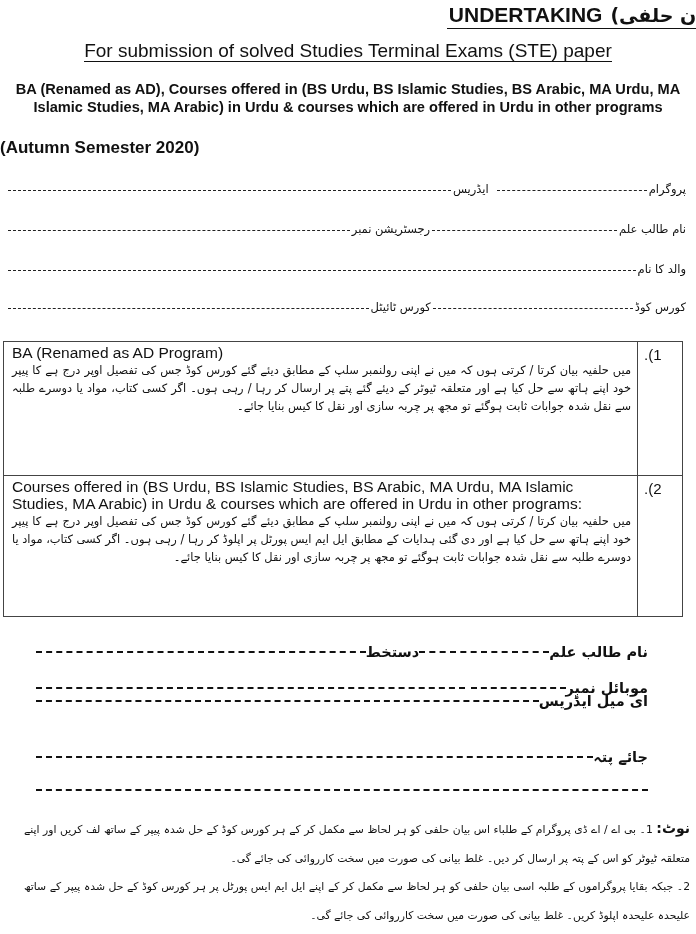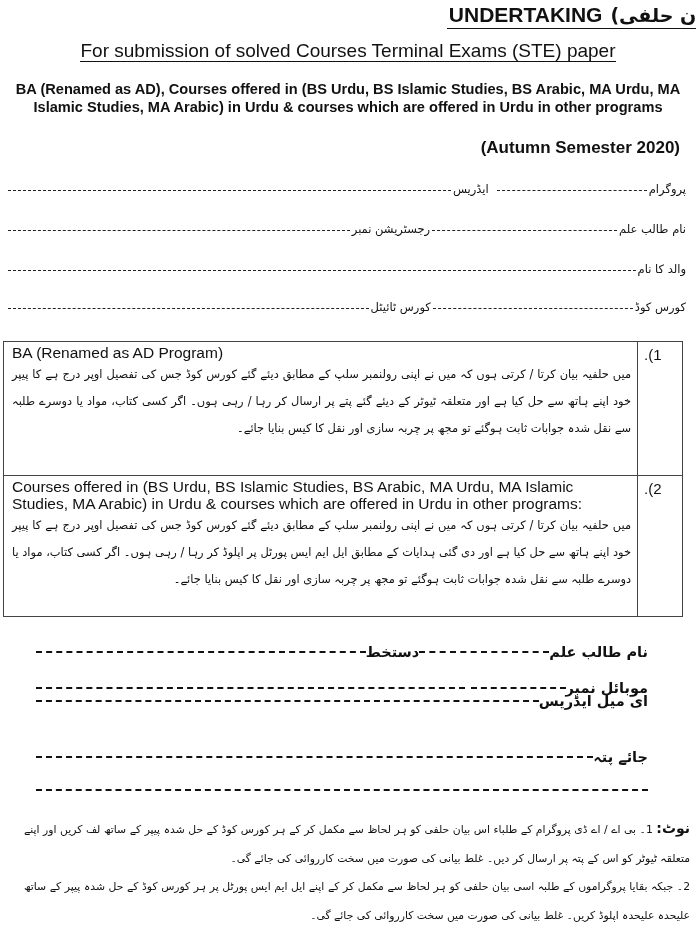--- a/index.html
+++ b/index.html
@@ -4,48 +4,48 @@
 <style>
   html, body { margin:0; padding:0; background:#ffffff; }
   body { width:696px; height:934px; position:relative; overflow:hidden; color:#111; font-family:"DejaVu Sans", sans-serif; }
   .abs { position:absolute; }
   .title { left:16px; width:696px; top:2px; text-align:right; font-family:"Liberation Sans", sans-serif; font-weight:bold; font-size:21px;padding-left:17px; }
   .title .inner { display:inline-block; border-bottom:1.5px solid #111; line-height:26px; padding:0 2px; }
   .title .urdu { font-family:"DejaVu Sans", sans-serif; font-weight:bold; font-size:19px; margin-left:8px; }
   .subtitle { left:0; width:696px; top:40px; text-align:center; font-family:"Liberation Sans", sans-serif; font-size:19px; }
   .subtitle span { border-bottom:1px solid #111; line-height:22px; }
   .programs { left:6px; width:684px; top:80px; text-align:center; font-family:"Liberation Sans", sans-serif; font-weight:bold; font-size:14.6px; line-height:18px; }
-  .semester { left:0; width:680px; top:138px; text-align:right; font-family:"Liberation Sans", sans-serif; font-weight:bold; font-size:17px; }
+  .semester { left:0; width:680px; top:138px; text-align:left; font-family:"Liberation Sans", sans-serif; font-weight:bold; font-size:17px; }
   .field-row { right:8px; left:8px; height:26px; direction:rtl; font-size:11.5px; white-space:nowrap; overflow:hidden; display:flex; align-items:flex-end; }
   .field-row .lbl { padding:0 2px; }
   .dash { flex:1; border-bottom:1.6px dashed #222; height:0; margin-bottom:5px; }
   .dash.fixed { flex:none; }
   table.undertaking { position:absolute; left:3px; top:341px; width:680px; border-collapse:collapse; }
   table.undertaking td { border:1.3px solid #444; vertical-align:top; }
   td.num { width:38px; font-family:"Liberation Sans", sans-serif; font-size:15px; padding:4px 0 0 6px; }
   td.body { padding:2px 6px 8px 8px; }
   .en { font-family:"Liberation Sans", sans-serif; font-size:15.5px; line-height:17px; }
-  .ur { direction:rtl; text-align:justify; font-size:11.4px; line-height:27px; }
+  .ur { direction:rtl; text-align:justify; font-size:11.4px; line-height:18px; }
   .row1 td { height:123px; }
   .row2 td { height:130px; }
   .sig-row { left:36px; right:48px; height:28px; direction:rtl; display:flex; align-items:flex-end; font-weight:bold; font-size:14.5px; white-space:nowrap; }
   .sig-row .dash { border-bottom:2px dashed #111; margin-bottom:7px; }
   .note { left:24px; right:6px; direction:rtl; font-size:10.8px; line-height:29px; text-align:justify; }
   .note .head { font-weight:bold; font-size:14px; }
 </style>
 </head>
 <body>
 
 <div class="abs title">
   <span class="inner">
     <span>UNDERTAKING</span><span class="urdu">(بیان حلفی)</span>
   </span>
 </div>
 <div class="abs subtitle">
-  <span>For submission of solved Courses Terminal Exams (STE) paper</span>
+  <span>For submission of solved Studies Terminal Exams (STE) paper</span>
 </div>
 <div class="abs programs">BA (Renamed as AD), Courses offered in (BS Urdu, BS Islamic Studies, BS Arabic, MA Urdu, MA Islamic Studies, MA Arabic) in Urdu &amp; courses which are offered in Urdu in other programs</div>
 <div class="abs semester">(Autumn Semester 2020)</div>
 
 <div class="abs field-row" style="top:170px;">
   <span class="lbl">پروگرام</span>
   <span class="dash fixed" style="width:150px;"></span>
   <span class="lbl" style="padding-right:8px;">ایڈریس</span>
   <span class="dash"></span>
 </div>

